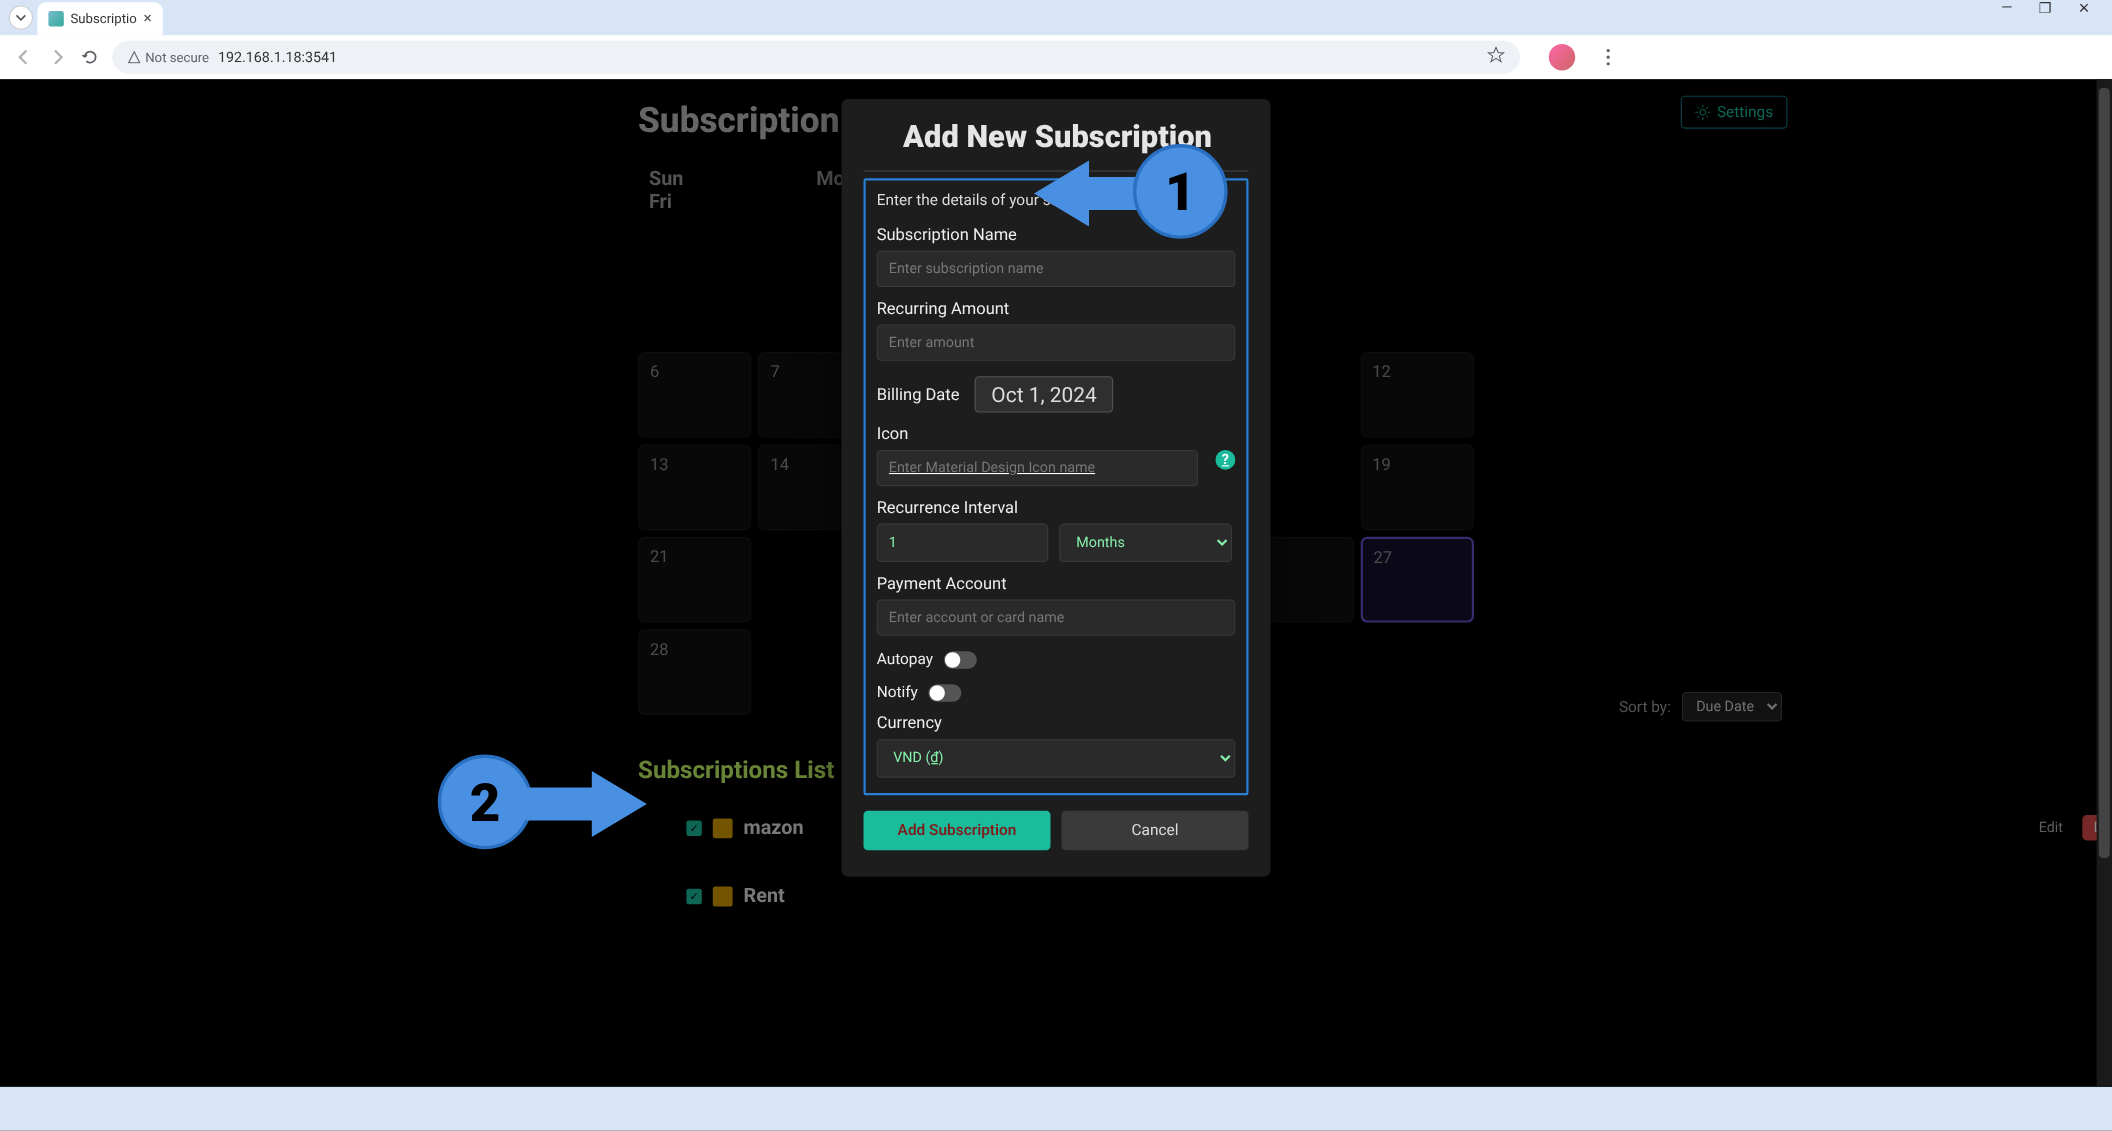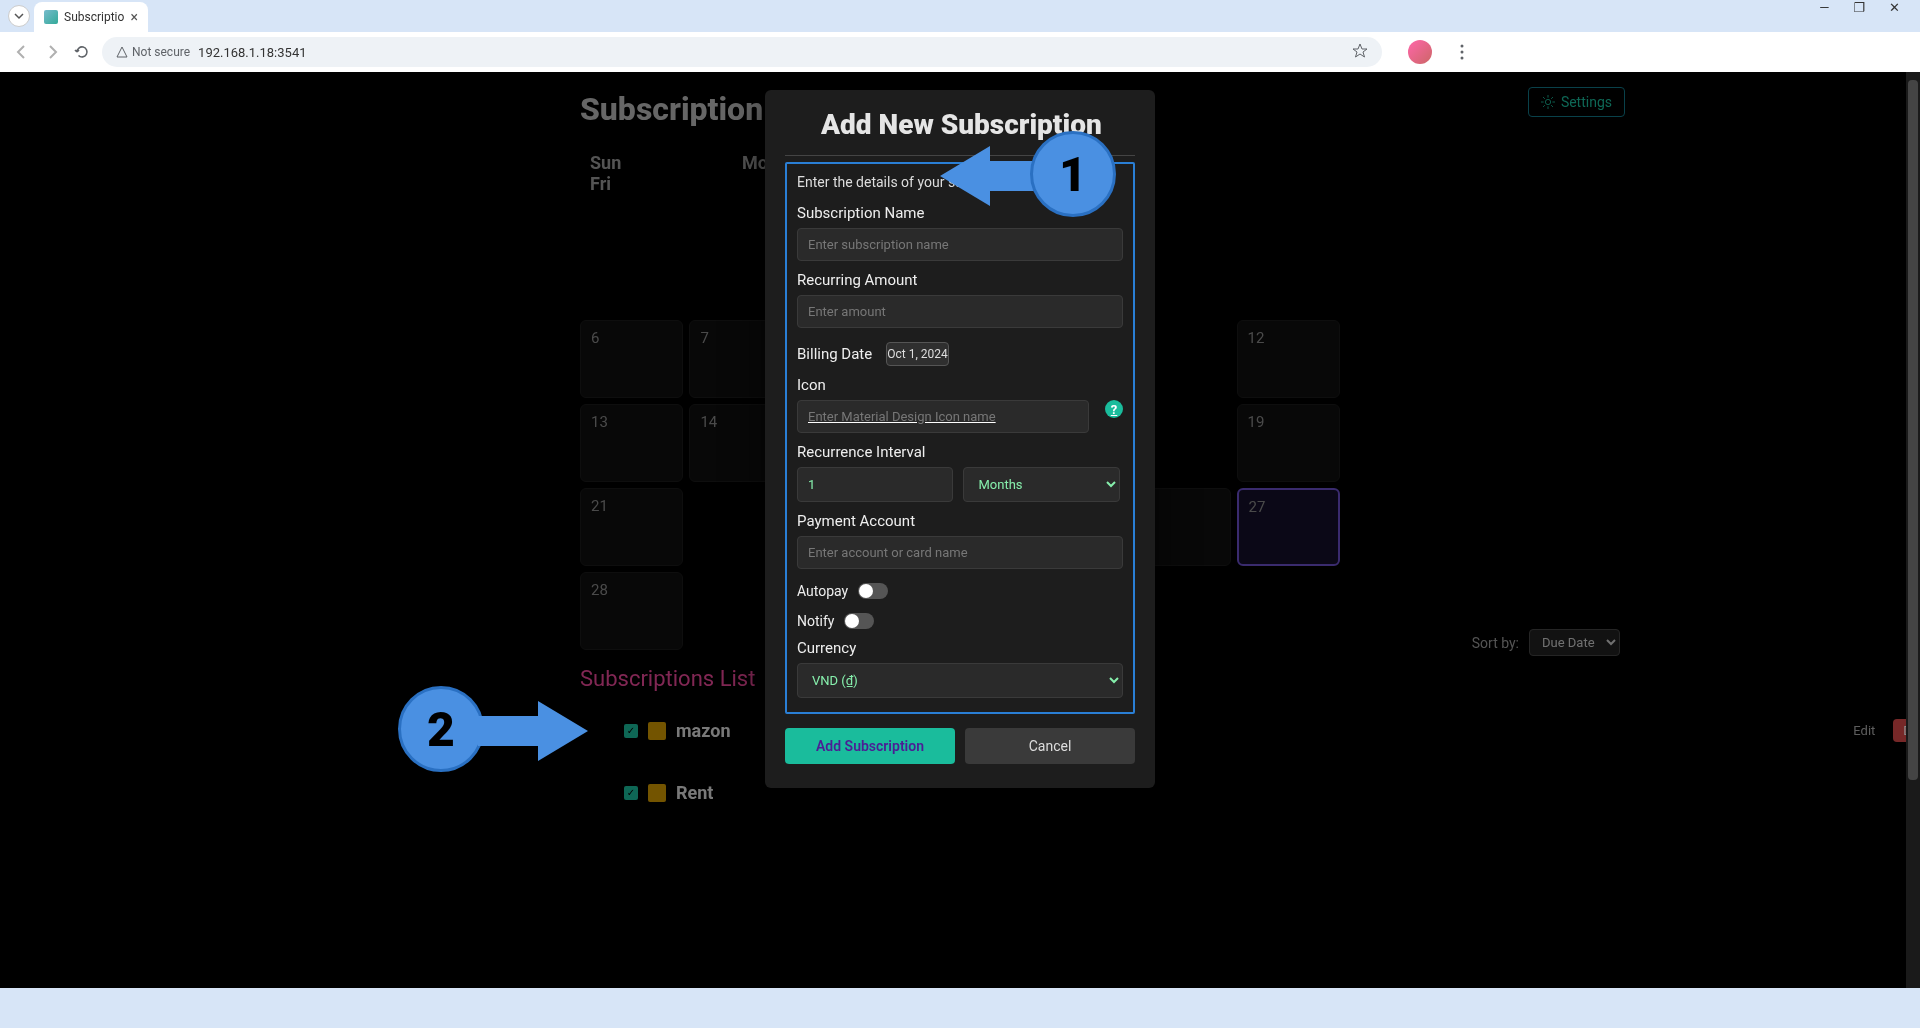--- a/index.html
+++ b/index.html
@@ -33,21 +33,21 @@
 .gear { width: 14px; height: 14px; }
 
 .calendar-header { display: grid; grid-template-columns: repeat(5,1fr); margin-top: 24px; }
 .day-head { text-align: left; font-weight: 700; color: #999; font-size: 18px; padding-left: 10px; }
 
 .calendar-grid { display: grid; grid-template-columns: repeat(7,1fr); gap: 6px; margin-top: 42px; }
 .cal-cell { background: #0f0f0f; border-radius: 6px; height: 78px; padding: 8px 10px; color: #888; font-size: 15px; border: 1px solid #1a1a1a; }
 .cal-cell.today { border: 2px solid #6a4fc9; background: #14102a; }
 .cal-cell.empty { background: transparent; border: none; }
 
-.list-title { font-size: 22px; font-weight: 400; color: #ec4899; margin-top: 16px; }
+.list-title { font-size: 22px; font-weight: 700; color: #bef264; margin-top: 38px; }
 .sort-row { position: absolute; right: -280px; top: 557px; display: flex; align-items: center; gap: 10px; color: #999; font-size: 14px; }
 .sort-select { background: #222; border: 1px solid #444; color: #ccc; padding: 4px 8px; border-radius: 4px; font-size: 13px; }
 
 .sub-item { display: flex; align-items: center; gap: 10px; margin-top: 28px; padding-left: 44px; }
 .sub-check { width: 14px; height: 14px; background: #1abc9c; border-radius: 2px; display: flex; align-items: center; justify-content: center; font-size: 10px; color: #000; }
 .sub-icon { width: 18px; height: 18px; border-radius: 2px; }
 .sub-name { font-size: 18px; font-weight: 700; color: #ddd; }
 .sub-actions { margin-left: auto; display: flex; gap: 8px; margin-right: -610px; }
 .edit-btn { color: #aaa; font-size: 13px; padding: 4px 10px; border-radius: 4px; background: transparent; }
 .delete-btn { background: #d84a4a; color: #fff; font-size: 13px; padding: 4px 10px; border-radius: 4px; }
@@ -56,33 +56,33 @@
 .overlay { position: absolute; inset: 0; background: rgba(0,0,0,0.45); display: flex; align-items: flex-start; justify-content: center; padding-top: 18px; }
 .modal { width: 390px; background: #1d1d1d; border-radius: 6px; padding: 18px 20px 24px; box-shadow: 0 10px 40px rgba(0,0,0,0.6); }
 .modal-title { font-size: 28px; font-weight: 900; color: #e5e5e5; margin-left: 36px; }
 .modal-hr { border: none; border-top: 1px solid #444; margin: 14px 0 0; }
 .form-highlight { border: 2px solid #2a7fd6; border-radius: 2px; margin-top: 6px; padding: 8px 10px 14px; }
 .form-intro { font-size: 14px; color: #ddd; margin-bottom: 14px; margin-top: 2px; }
 .field-label { font-size: 15px; color: #eee; margin-top: 10px; margin-bottom: 6px; display: block; }
 .field-input { width: 100%; background: #2a2a2a; border: 1px solid #3a3a3a; color: #86efac; padding: 8px 10px; border-radius: 4px; font-size: 13px; }
 .field-input::placeholder { color: #777; }
 .billing-row { display: flex; align-items: center; gap: 14px; margin-top: 14px; }
-.billing-badge { background: #2f2f2f; border: 1px solid #555; padding: 4px 0; border-radius: 4px; font-size: 12px; color: #ddd; }
+.billing-badge { background: #2f2f2f; border: 1px solid #555; padding: 4px 14px; border-radius: 4px; font-size: 19px; color: #ddd; }
 .icon-row { display: flex; align-items: flex-start; gap: 16px; text-decoration: underline; }
 .icon-row .field-input { flex: 1; }
 .help-circle { width: 18px; height: 18px; border-radius: 50%; background: #1abc9c; color: #fff; font-size: 13px; font-weight: 700; display: flex; align-items: center; justify-content: center; }
 .interval-row { display: flex; gap: 10px; }
 .interval-row .field-input { width: 48%; }
 .interval-row select { width: 52%; }
 .toggle-row { display: flex; align-items: center; gap: 10px; margin-top: 14px; font-size: 14px; color: #eee; }
 .toggle { width: 30px; height: 16px; background: #555; border-radius: 10px; position: relative; }
 .toggle::after { content: ""; position: absolute; width: 14px; height: 14px; background: #fff; border-radius: 50%; top: 1px; left: 1px; }
 
 .modal-actions { display: flex; gap: 10px; margin-top: 14px; }
-.btn-primary { flex: 1; background: #1abc9c; color: #4c1d95; font-weight: 600; padding: 10px; border-radius: 4px; border: none; font-size: 14px; cursor: pointer; }
+.btn-primary { flex: 1; background: #1abc9c; color: #7f1d1d; font-weight: 600; padding: 10px; border-radius: 4px; border: none; font-size: 14px; cursor: pointer; }
 .btn-secondary { flex: 1; background: #3a3a3a; color: #ddd; padding: 10px; border-radius: 4px; border: none; font-size: 14px; cursor: pointer; }
 
 
 .anno { position: absolute; }
 .anno-circle { width: 86px; height: 86px; border-radius: 50%; background: #4a90e2; display: flex; align-items: center; justify-content: center; font-size: 48px; font-weight: 900; color: #000; border: 3px solid #2a70c2; }
 .anno-arrow { position: absolute; }
 .arrow-svg { fill: #4a90e2; }
 
 .scrollbar-v { position: absolute; right: 0; top: 0; width: 14px; height: 100%; background: #1a1a1a; }
 .scrollbar-thumb { position: absolute; right: 2px; top: 8px; width: 10px; height: 700px; background: #444; border-radius: 4px; }

